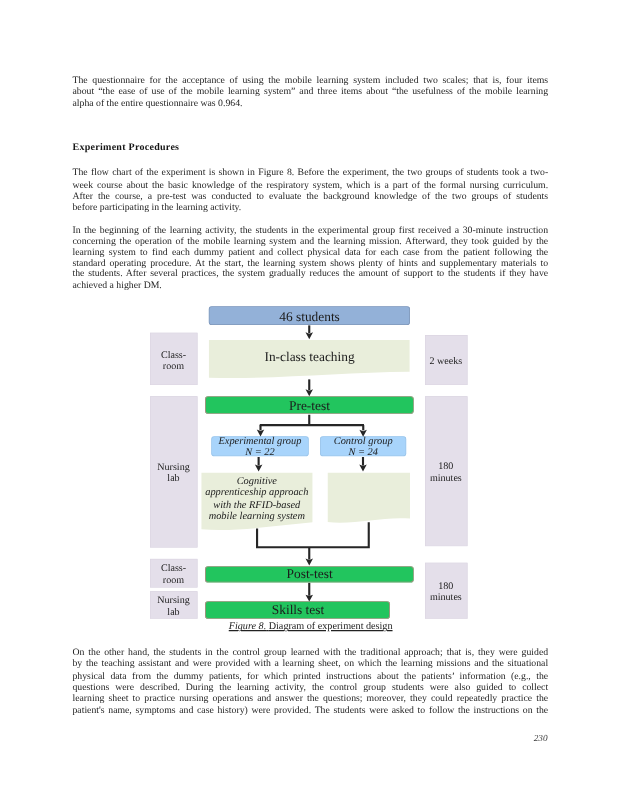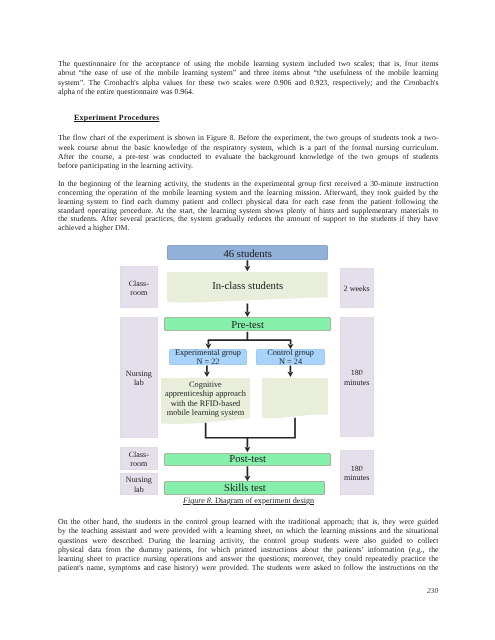--- a/index.html
+++ b/index.html
@@ -5,48 +5,47 @@
 <style>
   html,body{margin:0;padding:0;}
   body{width:495px;height:640px;background:#ffffff;font-family:"Liberation Serif",serif;color:#232323;overflow:hidden;
         -webkit-font-smoothing:antialiased;text-rendering:geometricPrecision;}
   .page{position:relative;width:495px;height:640px;background:#fff;}
 
   
   .para{position:absolute;left:58px;width:380.5px;font-size:7.8px;line-height:9.1px;color:#1d1d1d;}
   .para .ln{display:block;text-align:justify;text-align-last:justify;white-space:pre-wrap;}
   .para .ln.last{text-align-last:left;}
-  .heading{position:absolute;left:74px;font-weight:bold;font-size:8.0px;letter-spacing:0.22px;color:#151515;text-decoration:underline;}
+  .heading{position:absolute;left:58px;font-weight:bold;font-size:8.0px;letter-spacing:0.22px;color:#151515;}
   .pagenum{position:absolute;font-style:italic;font-size:7.4px;color:#3a3a3a;}
 
   
   .fig{position:absolute;left:0;top:0;width:495px;height:640px;pointer-events:none;}
   .box{position:absolute;box-sizing:border-box;display:flex;flex-direction:column;
        align-items:center;justify-content:center;text-align:right;
        font-size:10.7px;line-height:10.7px;color:#1c1c1c;white-space:nowrap;}
-  .box.small{font-size:8.3px;line-height:9.4px;}
+  .box.small{font-size:8.3px;line-height:9.4px;font-style:italic;}
   .box.side{font-size:8.05px;line-height:9.35px;padding-top:1.6px;}
   .blue{background:#93b1d8;border-radius:2.5px;box-shadow:inset 0 0 0 0.6px #8098b9;}
-  .red{background:#86efac;border-radius:2.5px;box-shadow:inset 0 0 0 0.6px #c08788;}
+  .red{background:#22c55e;border-radius:2.5px;box-shadow:inset 0 0 0 0.6px #c08788;}
   .lblue{background:#a8d4fb;border-radius:2.5px;box-shadow:inset 0 0 0 0.6px #9dc5e8;}
   .purple{background:#e4dfea;box-shadow:inset 0 0 0 0.5px #dcd6e2;}
   .caption{position:absolute;font-size:8.15px;color:#222;white-space:nowrap;text-decoration:underline;}
   .caption i{font-style:italic;}
   .connectors{position:absolute;left:0;top:0;width:495px;height:640px;}
   .wave{position:absolute;}
 </style>
 </head>
 <body>
 
 <div class="page">
 
   <div class="para" style="top:59.4px;line-height:9.07px">
     <span class="ln">The questionnaire for the acceptance of using the mobile learning system included two scales; that is, four items</span>
     <span class="ln">about “the ease of use of the mobile learning system” and three items about “the usefulness of the mobile learning</span>
-    <span class="ln">system”. The Cronbach's alpha values for these two scales were 0.906 and 0.923, respectively; and the Cronbach's</span>
     <span class="ln last">alpha of the entire questionnaire was 0.964.</span>
   </div>
 
   <div class="heading" style="top:113.3px">Experiment Procedures</div>
 
   <div class="para" style="top:133.4px;line-height:9.13px">
     <span class="ln">The flow chart of the experiment is shown in Figure 8. Before the experiment, the two groups of students took a two-</span>
     <span class="ln">week course about the basic knowledge of the respiratory system, which is a part of the formal nursing curriculum.</span>
     <span class="ln">After the course, a pre-test was conducted to evaluate the background knowledge of the two groups of students</span>
     <span class="ln last">before participating in the learning activity.</span>
@@ -92,21 +91,21 @@
       <span>minutes</span>
     </div>
 
     <div class="box blue" style="left:167.3px;top:245.3px;width:160.7px;height:14.5px;padding-top:3.4px">
       <span>46 students</span>
     </div>
     <svg class="wave" style="left:167.3px;top:272px;width:160.7px;height:33px" viewBox="0 0 160.7 33" preserveAspectRatio="none">
       <path d="M0,0 L160.7,0 L160.7,25.48 C107.1,25.77 53.6,31.81 0,30.18 Z" fill="#e9eedb"></path>
     </svg>
     <div class="box" style="left:167.3px;top:272px;width:160.7px;height:28.5px">
-      <span>In-class students</span>
+      <span>In-class teaching</span>
     </div>
     <div class="box red" style="left:164.2px;top:317.3px;width:166.8px;height:14.2px;padding-top:2.8px">
       <span>Pre-test</span>
     </div>
     <div class="box lblue small" style="left:169.1px;top:349px;width:77.7px;height:16.4px">
       <span>Experimental group</span>
       <span>N = 22</span>
     </div>
     <div class="box lblue small" style="left:256.1px;top:349px;width:68.9px;height:16.4px">
       <span>Control group</span>
@@ -120,21 +119,21 @@
       <span>apprenticeship approach</span>
       <span>with the RFID-based</span>
       <span>mobile learning system</span>
     </div>
     <svg class="wave" style="left:261.9px;top:378.1px;width:66px;height:43px" viewBox="0 0 66 43" preserveAspectRatio="none">
       <path d="M0,0 L66,0 L66,36.85 C44.0,34.96 22.0,42.05 0,39.62 Z" fill="#e9eedb"></path>
     </svg>
     <div class="box red" style="left:164.4px;top:453.1px;width:166.6px;height:12.7px">
       <span>Post-test</span>
     </div>
-    <div class="box red" style="left:164.4px;top:481.3px;width:161px;height:13.9px">
+    <div class="box red" style="left:164.4px;top:481.3px;width:148px;height:13.9px">
       <span>Skills test</span>
     </div>
 
     <svg class="connectors" viewBox="0 0 495 640">
       <g stroke="#262626" stroke-width="1.7" fill="none" stroke-linecap="butt">
 
         <path d="M247.4,260.3 L247.4,266.6"></path>
 
         <path d="M247.4,303.5 L247.4,312.3"></path>
 
@@ -165,21 +164,21 @@
 
     <div class="caption" style="left:183px;top:496.2px">
       <i>Figure 8.</i>
       <span>Diagram of experiment design</span>
     </div>
   </div>
 
   <div class="para" style="top:517.1px;line-height:9.24px">
     <span class="ln">On the other hand, the students in the control group learned with the traditional approach; that is, they were guided</span>
     <span class="ln">by the teaching assistant and were provided with a learning sheet, on which the learning missions and the situational</span>
+    <span class="ln">physical data from the dummy patients, for which printed instructions about the patients’ information (e.g., the</span>
     <span class="ln">questions were described. During the learning activity, the control group students were also guided to collect</span>
-    <span class="ln">physical data from the dummy patients, for which printed instructions about the patients’ information (e.g., the</span>
     <span class="ln">learning sheet to practice nursing operations and answer the questions; moreover, they could repeatedly practice the</span>
     <span class="ln">patient's name, symptoms and case history) were provided. The students were asked to follow the instructions on the</span>
   </div>
 
   <div class="pagenum" style="left:427px;top:586px">230</div>
 
 </div>
 
 </body></html>

